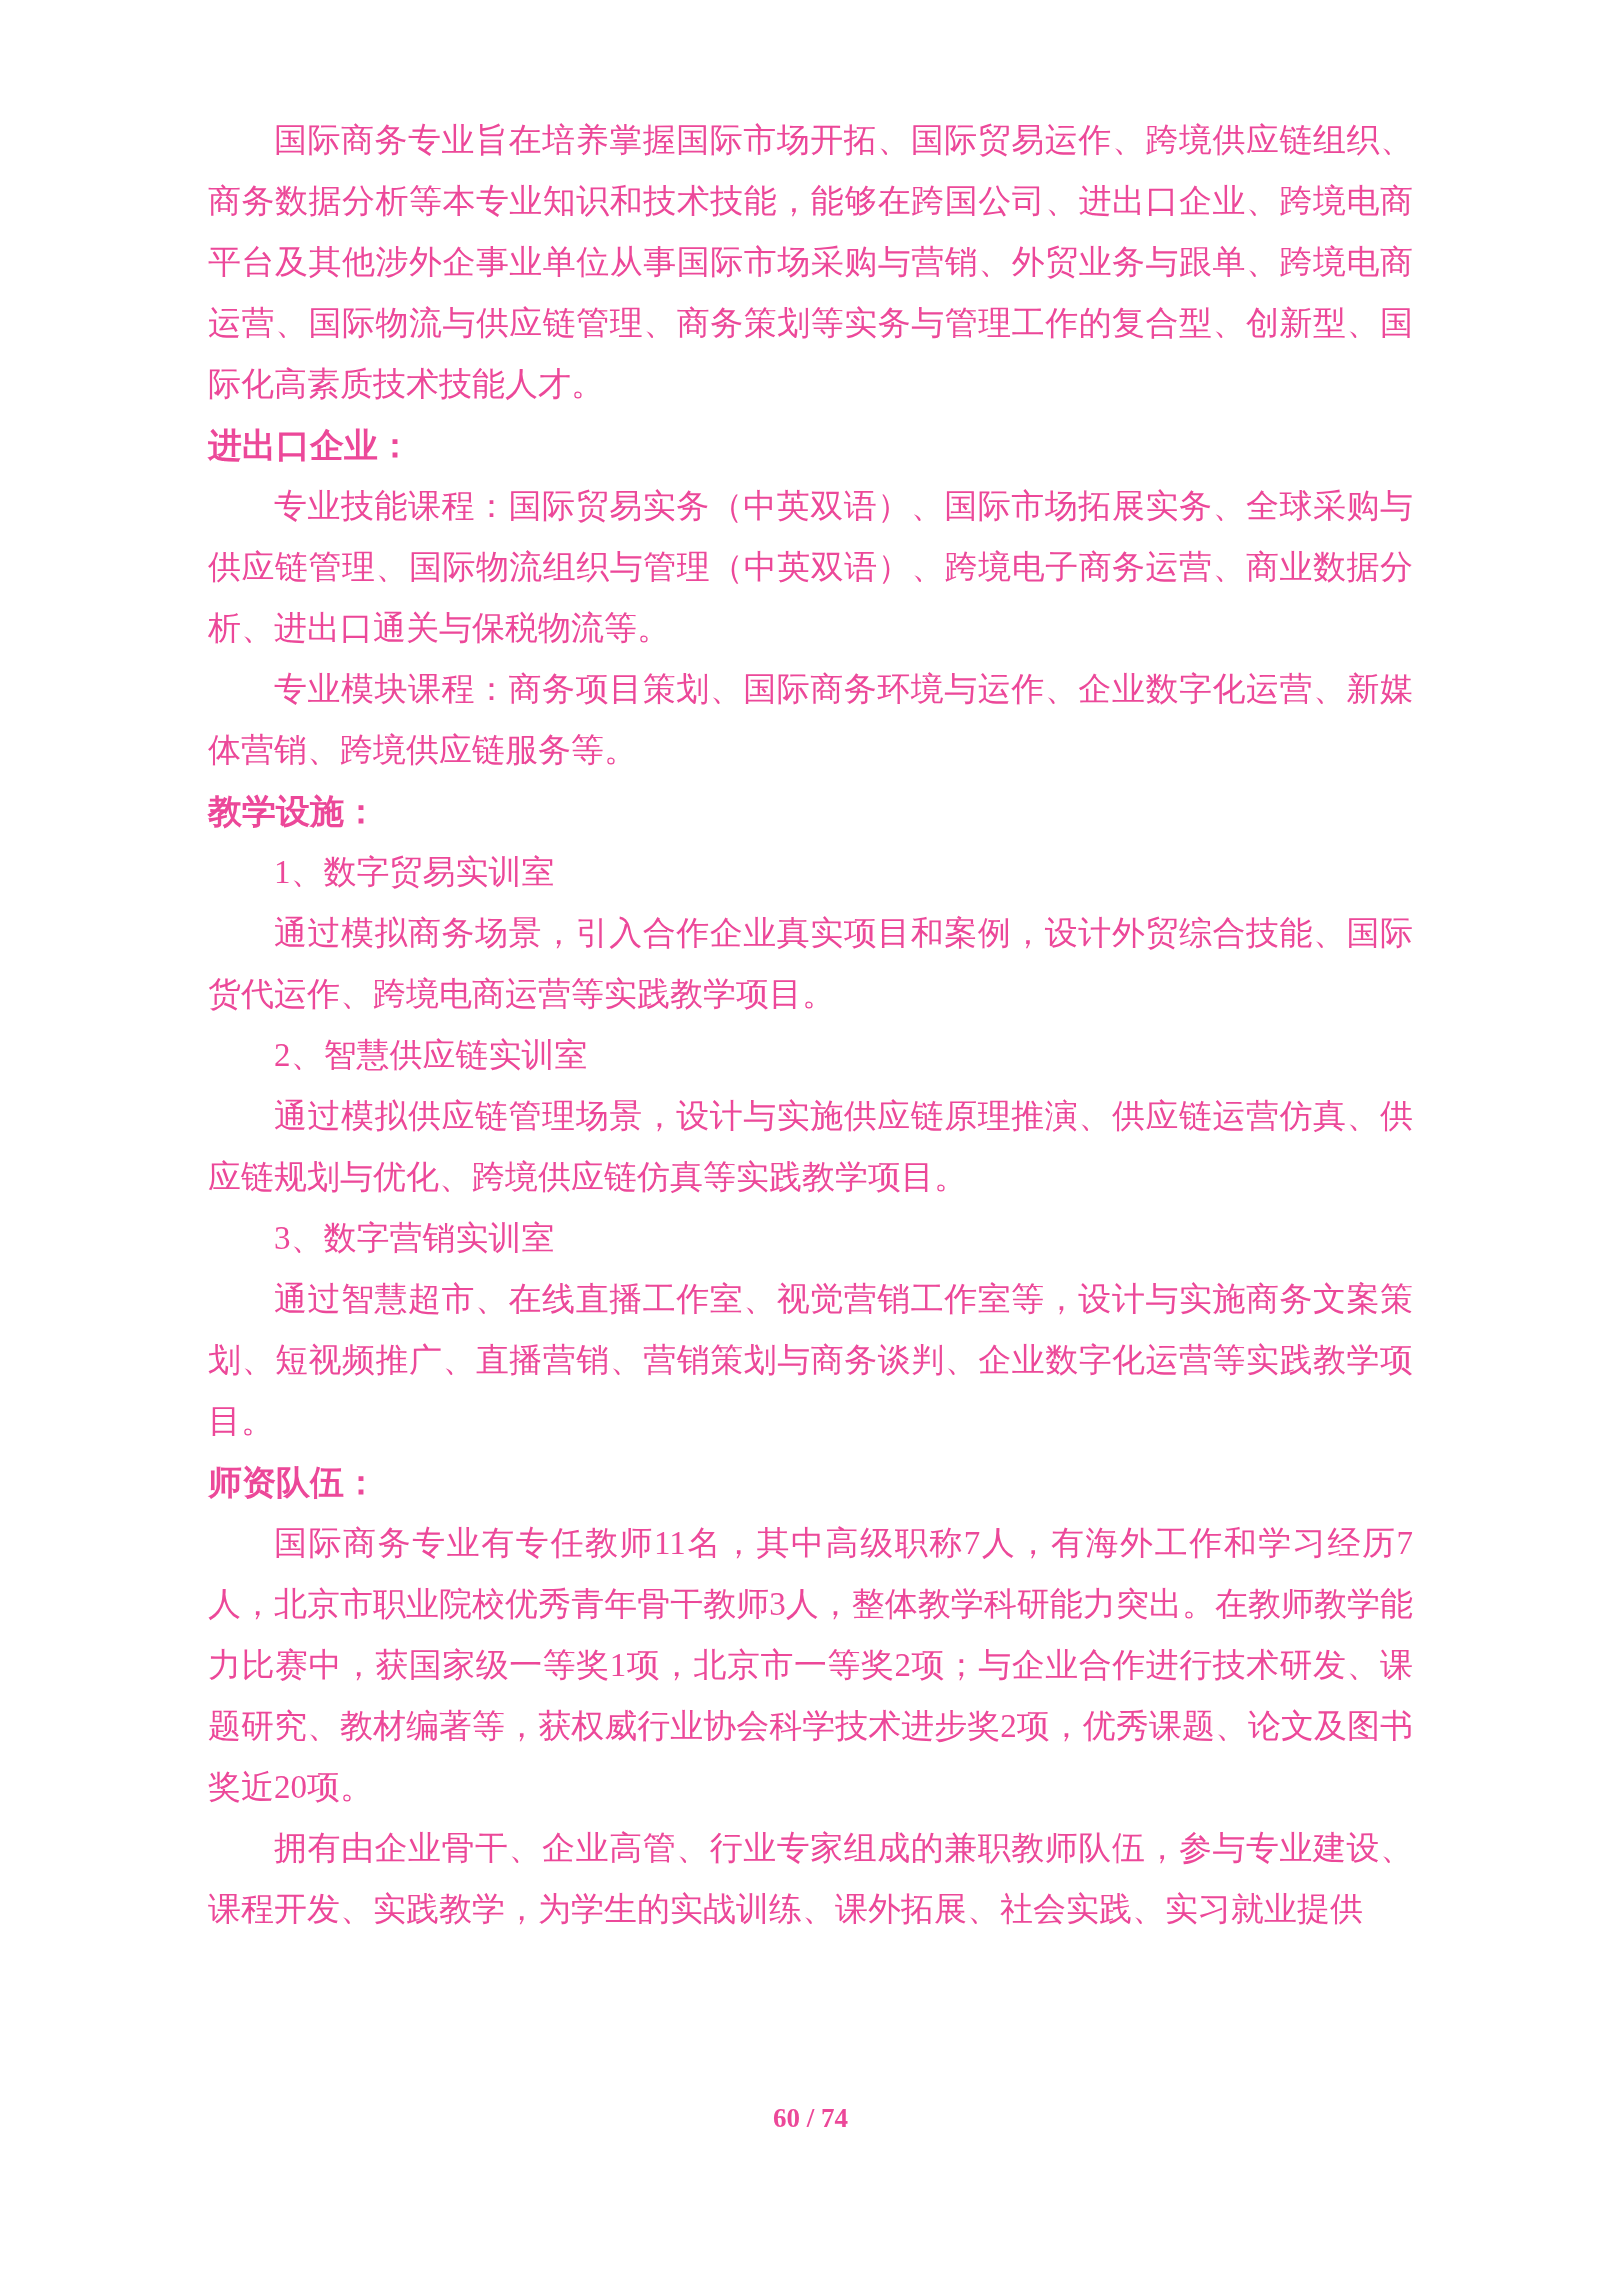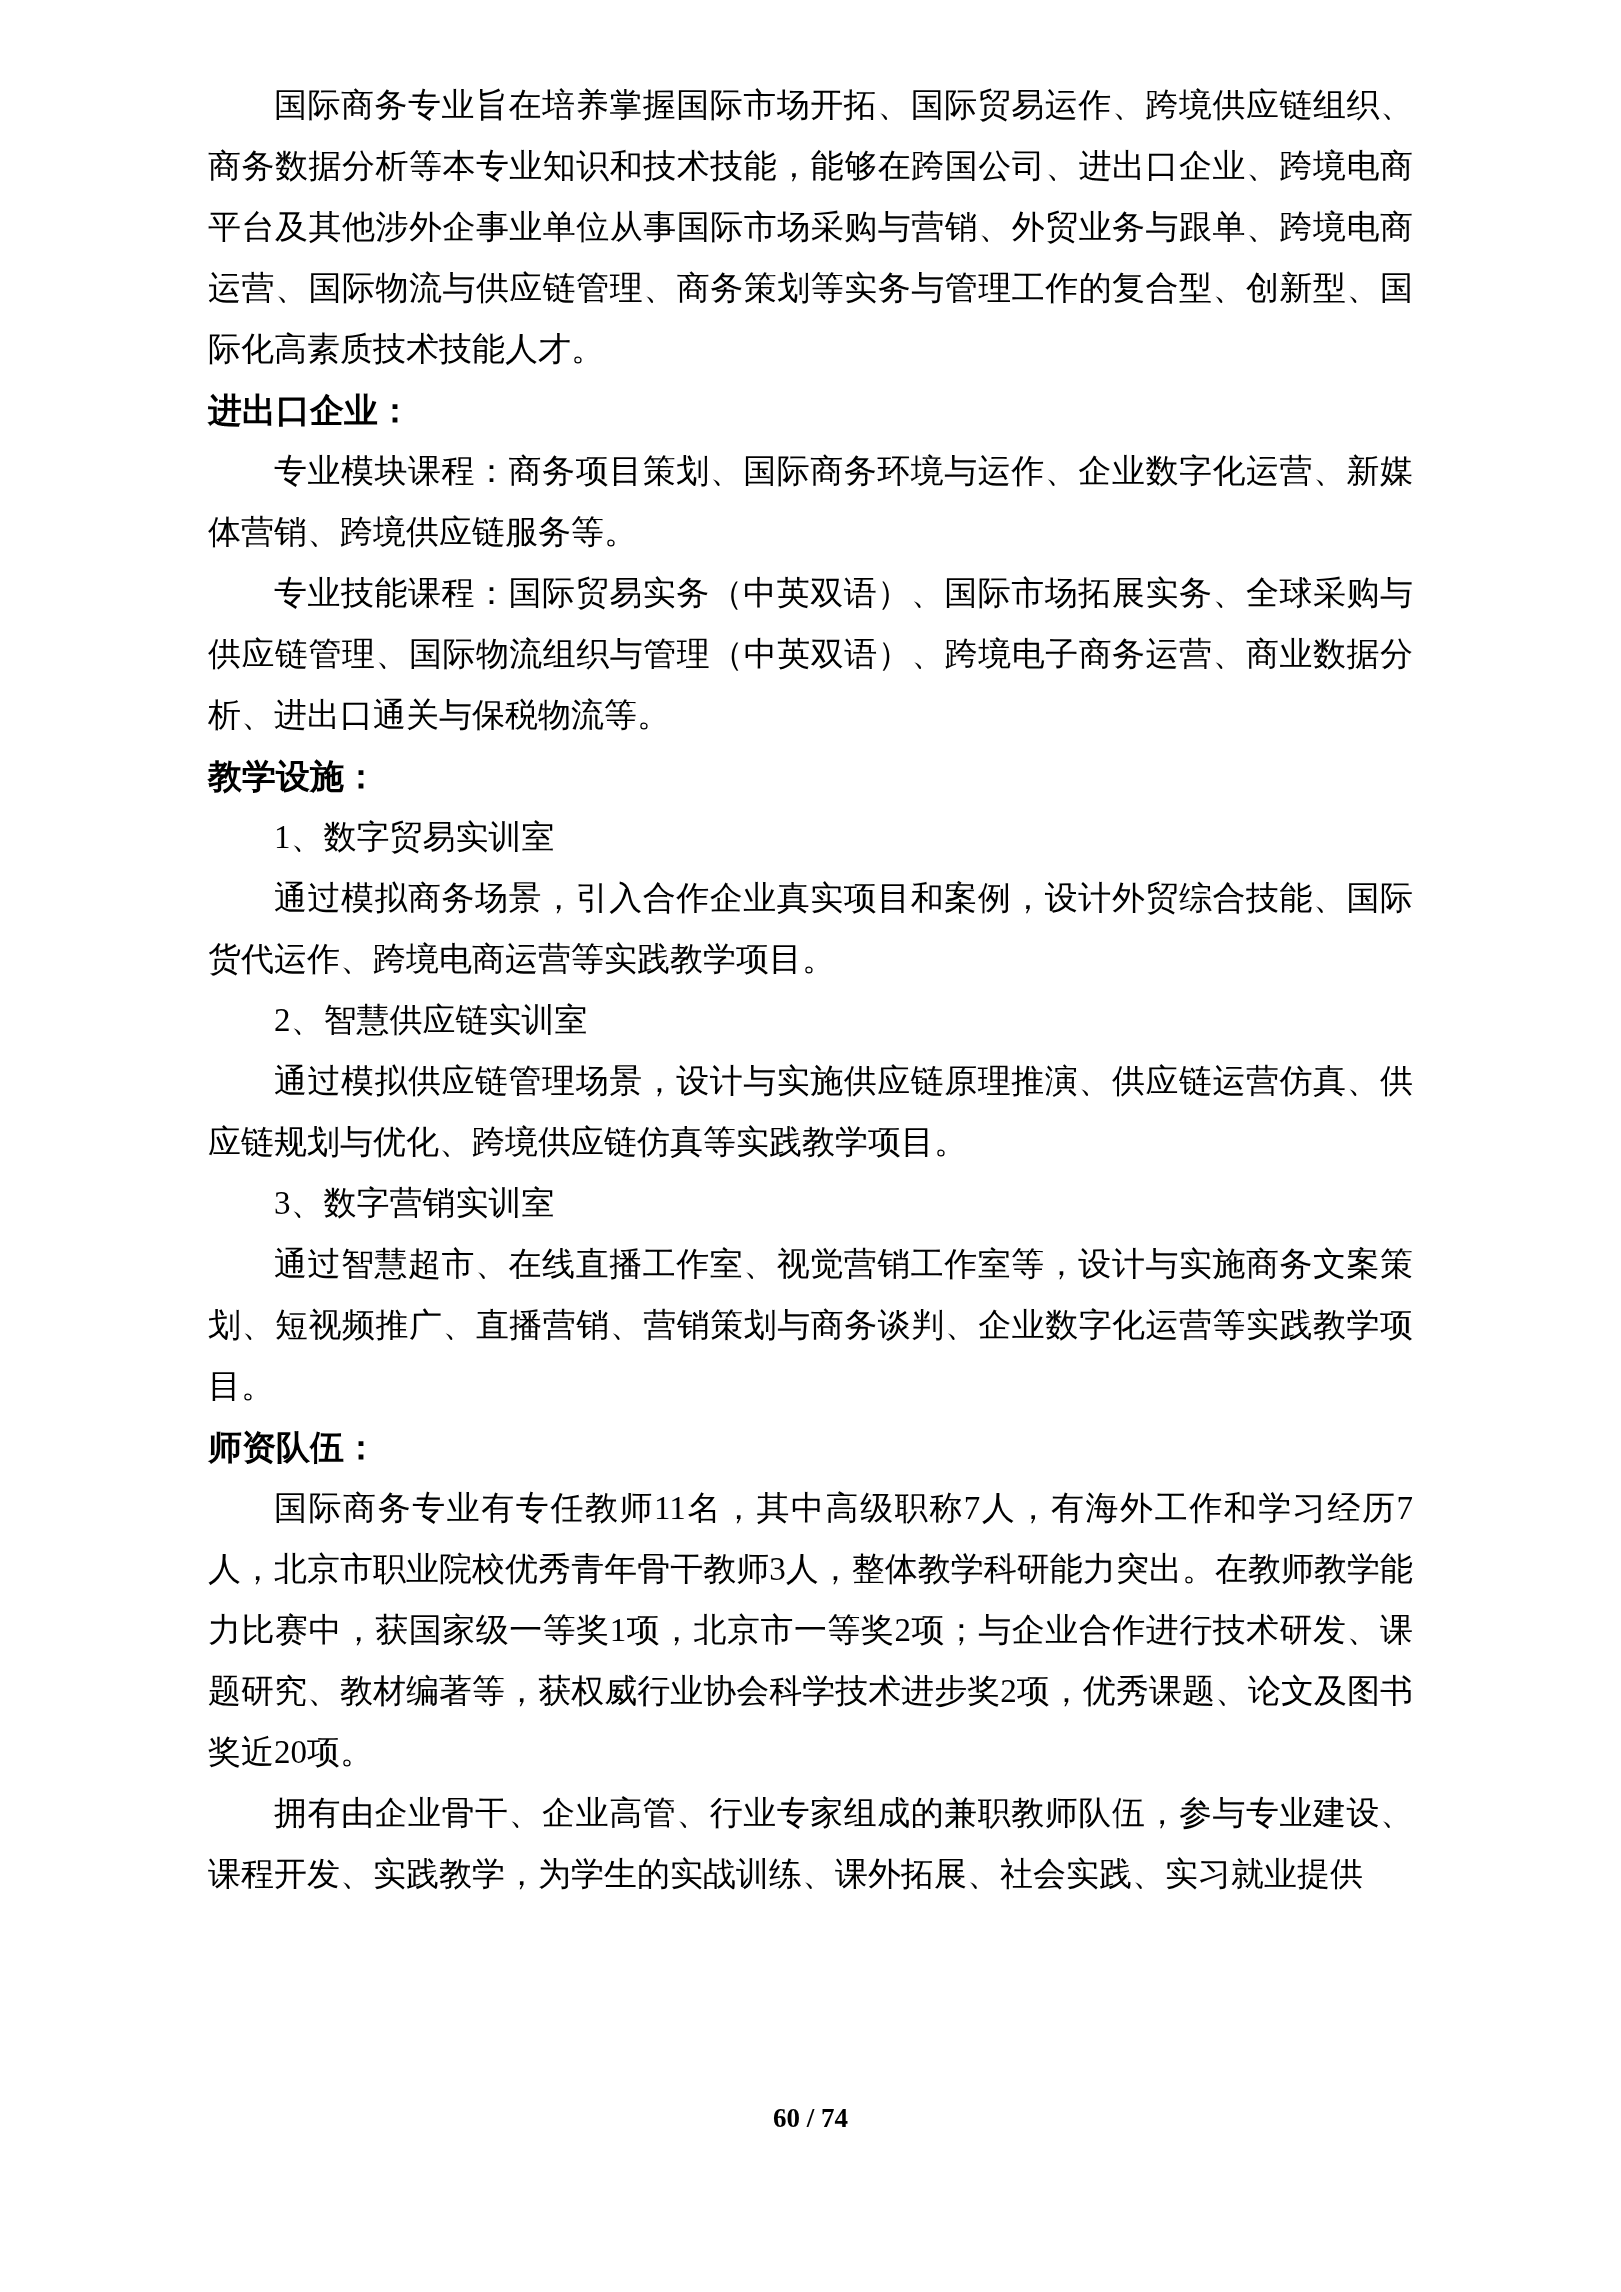--- a/index.html
+++ b/index.html
@@ -7,25 +7,25 @@
     padding: 0;
     background: #ffffff;
   }
   .page {
     position: relative;
     width: 1621px;
     height: 2293px;
     margin: 0 auto;
     background: #ffffff;
     box-sizing: border-box;
-    padding: 75px 208px 0 208px;
+    padding: 110px 208px 0 208px;
     font-family: "Liberation Serif", "DejaVu Serif", serif;
     font-size: 33px;
     line-height: 61px;
-    color: #000000;
+    color: #ec4899;
     overflow: hidden;
   }
   .doc-body p {
     margin: 0;
     padding: 0;
     text-align: justify;
   }
   .doc-body p.body {
     text-indent: 2em;
   }
@@ -48,22 +48,22 @@
     line-height: 27.4px;
   }
 </style>
 </head>
 <body>
 
 <div class="page">
   <div class="doc-body">
     <p class="body">国际商务专业旨在培养掌握国际市场开拓、国际贸易运作、跨境供应链组织、商务数据分析等本专业知识和技术技能，能够在跨国公司、进出口企业、跨境电商平台及其他涉外企事业单位从事国际市场采购与营销、外贸业务与跟单、跨境电商运营、国际物流与供应链管理、商务策划等实务与管理工作的复合型、创新型、国际化高素质技术技能人才。</p>
     <p class="heading">进出口企业：</p>
+    <p class="body">专业技能课程：国际贸易实务（中英双语）、国际市场拓展实务、全球采购与供应链管理、国际物流组织与管理（中英双语）、跨境电子商务运营、商业数据分析、进出口通关与保税物流等。</p>
     <p class="body">专业模块课程：商务项目策划、国际商务环境与运作、企业数字化运营、新媒体营销、跨境供应链服务等。</p>
-    <p class="body">专业技能课程：国际贸易实务（中英双语）、国际市场拓展实务、全球采购与供应链管理、国际物流组织与管理（中英双语）、跨境电子商务运营、商业数据分析、进出口通关与保税物流等。</p>
     <p class="heading">教学设施：</p>
     <p class="body">1、数字贸易实训室</p>
     <p class="body">通过模拟商务场景，引入合作企业真实项目和案例，设计外贸综合技能、国际货代运作、跨境电商运营等实践教学项目。</p>
     <p class="body">2、智慧供应链实训室</p>
     <p class="body">通过模拟供应链管理场景，设计与实施供应链原理推演、供应链运营仿真、供应链规划与优化、跨境供应链仿真等实践教学项目。</p>
     <p class="body">3、数字营销实训室</p>
     <p class="body">通过智慧超市、在线直播工作室、视觉营销工作室等，设计与实施商务文案策划、短视频推广、直播营销、营销策划与商务谈判、企业数字化运营等实践教学项目。</p>
     <p class="heading">师资队伍：</p>
     <p class="body">国际商务专业有专任教师11名，其中高级职称7人，有海外工作和学习经历7人，北京市职业院校优秀青年骨干教师3人，整体教学科研能力突出。在教师教学能力比赛中，获国家级一等奖1项，北京市一等奖2项；与企业合作进行技术研发、课题研究、教材编著等，获权威行业协会科学技术进步奖2项，优秀课题、论文及图书奖近20项。</p>
     <p class="body">拥有由企业骨干、企业高管、行业专家组成的兼职教师队伍，参与专业建设、课程开发、实践教学，为学生的实战训练、课外拓展、社会实践、实习就业提供</p>

